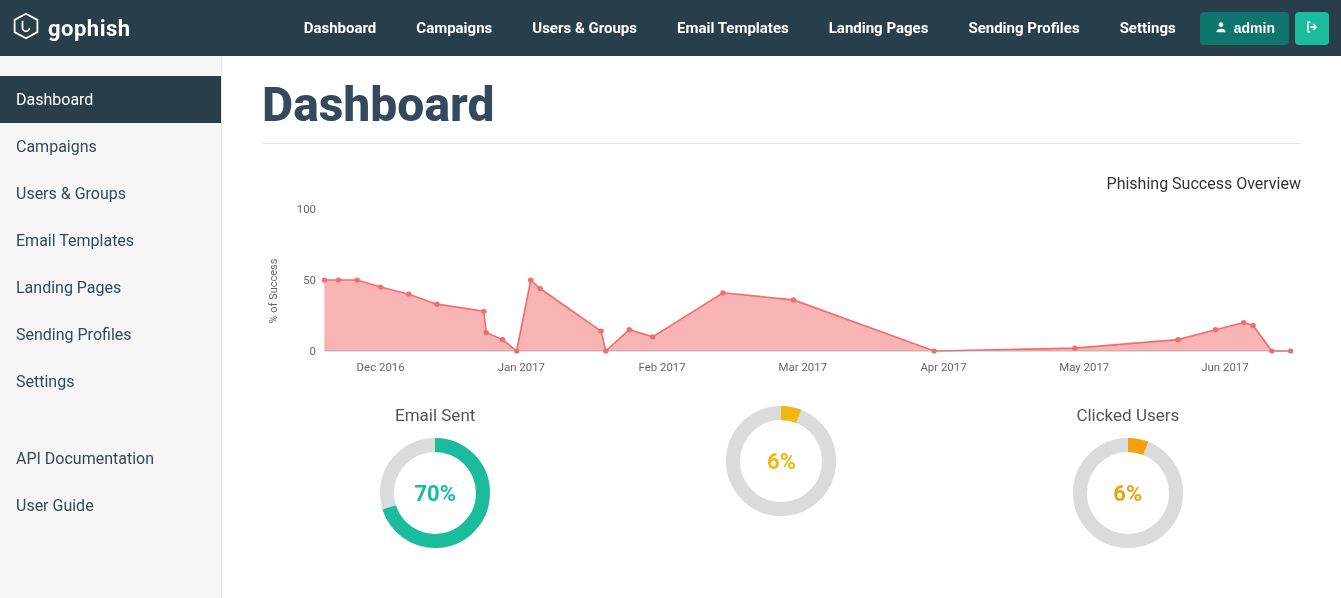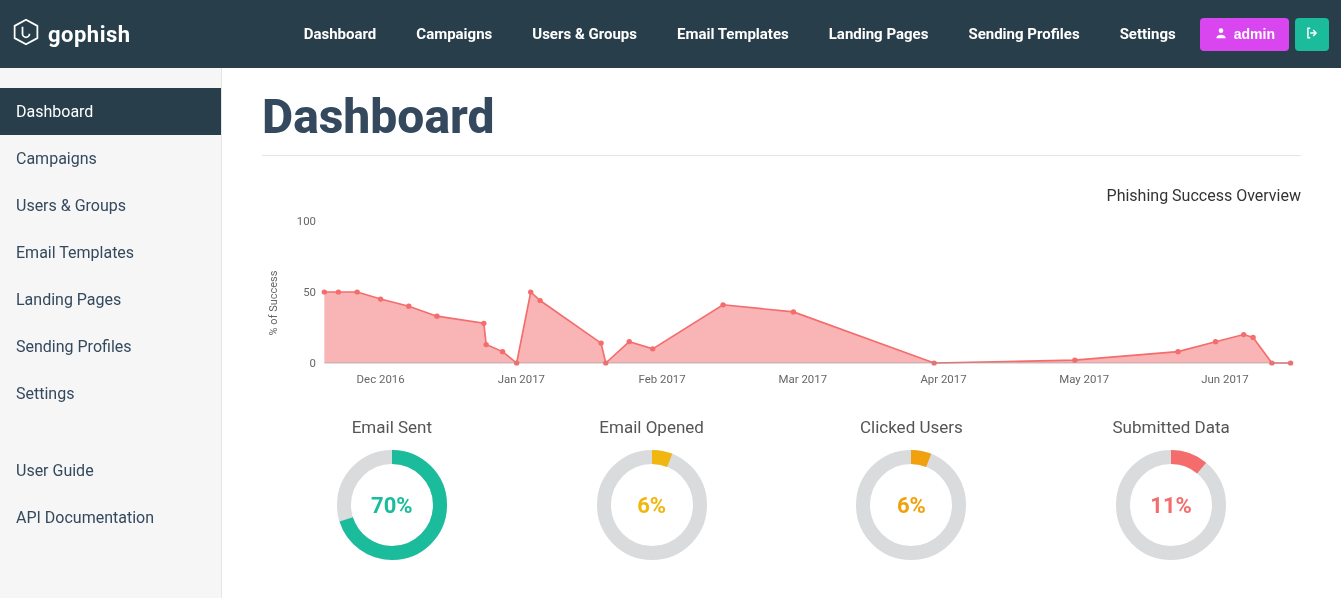--- a/index.html
+++ b/index.html
@@ -6,21 +6,21 @@
   body {
     font-family: -apple-system, BlinkMacSystemFont, "Segoe UI", Roboto, "Helvetica Neue", Arial, sans-serif;
     background: #fff;
     width: 1341px;
     height: 598px;
     overflow: hidden;
     color: #33444c;
   }
   
   .navbar {
-    height: 68px;
+    height: 56px;
     background: #283e4a;
     display: flex;
     align-items: center;
     padding: 0 12px;
     color: #fff;
   }
   .brand {
     display: flex;
     align-items: center;
     gap: 8px;
@@ -37,21 +37,21 @@
   }
   .nav-links a {
     color: #fff;
     text-decoration: none;
     font-weight: 700;
     font-size: 15px;
     padding: 16px 16px;
     cursor: pointer;
   }
   .admin-btn {
-    background: #d946ef;
+    background: #0f766e;
     color: #fff;
     border: none;
     padding: 8px 14px;
     border-radius: 4px;
     font-weight: 600;
     display: flex;
     align-items: center;
     gap: 6px;
     margin-left: 8px;
     cursor: pointer;
@@ -180,22 +180,22 @@
 
   <div class="sidebar">
     <a class="active">Dashboard</a>
     <a>Campaigns</a>
     <a>Users &amp; Groups</a>
     <a>Email Templates</a>
     <a>Landing Pages</a>
     <a>Sending Profiles</a>
     <a>Settings</a>
     <div class="spacer"></div>
+    <a>API Documentation</a>
     <a>User Guide</a>
-    <a>API Documentation</a>
   </div>
 
   <div class="main">
     <h1 class="page-title">Dashboard</h1>
 
     <div class="chart-card">
       <div class="chart-title">Phishing Success Overview</div>
       <svg class="chart-svg" id="overview-svg" viewBox="0 0 1000 180" preserveAspectRatio="none">
           <text x="52" y="154" text-anchor="end" class="axis-label">0</text>
           <text x="52" y="83" text-anchor="end" class="axis-label">50</text>
@@ -244,41 +244,31 @@
       <div class="donut-col">
         <div class="donut-label">Email Sent</div>
         <div class="donut-wrap"><svg width="112" height="112" viewBox="0 0 112 112">
               <circle cx="56" cy="56" r="48" fill="none" stroke-width="14" class="donut-bg"></circle>
               <circle cx="56" cy="56" r="48" fill="none" stroke-width="14" stroke="#1abc9c" stroke-dasharray="211.1150263212341 301.59289474462014" class="donut-fg"></circle>
             </svg>
           <div class="donut-val" style="color: rgb(26, 188, 156);">70%</div>
         </div>
       </div>
       <div class="donut-col">
-        <div class="donut-label">Email Opened</div>
         <div class="donut-wrap"><svg width="112" height="112" viewBox="0 0 112 112">
               <circle cx="56" cy="56" r="48" fill="none" stroke-width="14" class="donut-bg"></circle>
               <circle cx="56" cy="56" r="48" fill="none" stroke-width="14" stroke="#f1b70e" stroke-dasharray="18.09557368467721 301.59289474462014" class="donut-fg"></circle>
             </svg>
           <div class="donut-val" style="color: rgb(241, 183, 14);">6%</div>
         </div>
       </div>
       <div class="donut-col">
         <div class="donut-label">Clicked Users</div>
         <div class="donut-wrap"><svg width="112" height="112" viewBox="0 0 112 112">
               <circle cx="56" cy="56" r="48" fill="none" stroke-width="14" class="donut-bg"></circle>
               <circle cx="56" cy="56" r="48" fill="none" stroke-width="14" stroke="#f1a10e" stroke-dasharray="18.09557368467721 301.59289474462014" class="donut-fg"></circle>
             </svg>
           <div class="donut-val" style="color: rgb(241, 161, 14);">6%</div>
         </div>
       </div>
-      <div class="donut-col">
-        <div class="donut-label">Submitted Data</div>
-        <div class="donut-wrap"><svg width="112" height="112" viewBox="0 0 112 112">
-              <circle cx="56" cy="56" r="48" fill="none" stroke-width="14" class="donut-bg"></circle>
-              <circle cx="56" cy="56" r="48" fill="none" stroke-width="14" stroke="#f46c6c" stroke-dasharray="33.17521842190821 301.59289474462014" class="donut-fg"></circle>
-            </svg>
-          <div class="donut-val" style="color: rgb(244, 108, 108);">11%</div>
-        </div>
-      </div>
     </div>
   </div>
 </div>
 
 </body></html>

